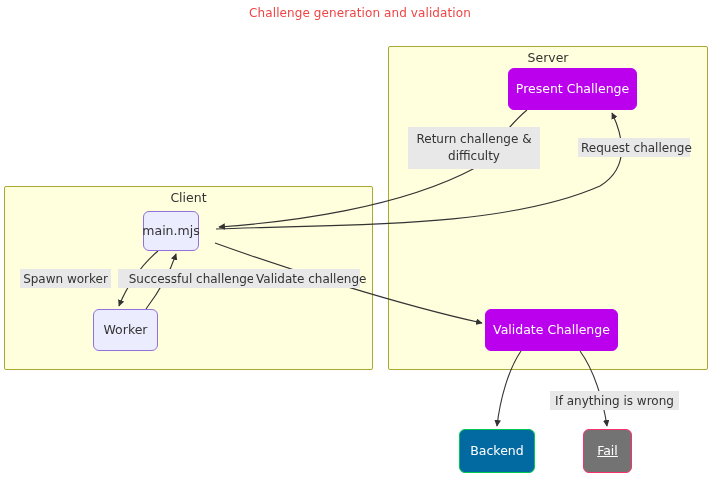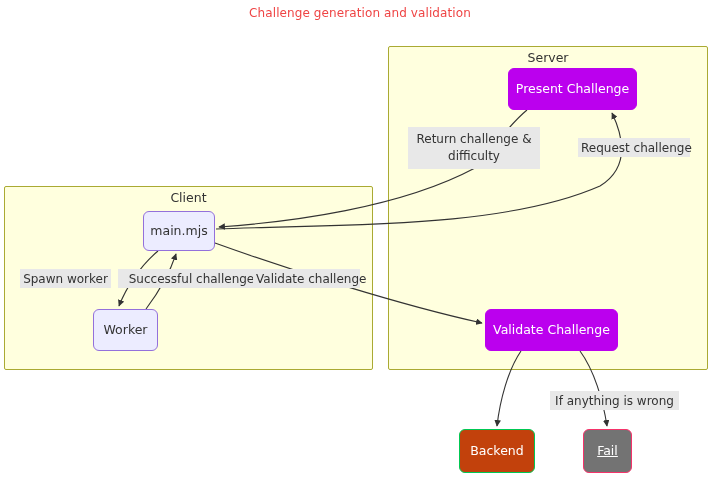--- a/index.html
+++ b/index.html
@@ -69,31 +69,31 @@
     background: #ececff;
     border: 1px solid #9370db;
     color: #333333;
   }
   .node.purple {
     background: #bb00ee;
     border: 1px solid #bb00ee;
     color: #ffffff;
   }
   .node.green {
-    background: #c2410c;
+    background: #0369a1;
     border: 1px solid #00c853;
     color: #ffffff;
   }
   .node.red {
     background: #737373;
     border: 1px solid #f5336a;
     color: #ffffff;
     text-decoration: underline;
   }
-  #node-mainmjs  { left: 143px; top: 211px; width: 72px;  height: 40px; }
+  #node-mainmjs  { left: 143px; top: 211px; width: 56px;  height: 40px; }
   #node-worker   { left: 93px;  top: 309px; width: 65px;  height: 42px; }
   #node-present  { left: 496px; top: 68px;  width: 129px; height: 42px; margin-left: 12px; }
   #node-validate { left: 485px; top: 309px; width: 133px; height: 42px; }
   #node-backend  { left: 459px; top: 429px; width: 76px;  height: 44px; }
   #node-fail     { left: 583px; top: 429px; width: 49px;  height: 44px; }
 
   
   .edge-label {
     position: absolute;
     box-sizing: border-box;

